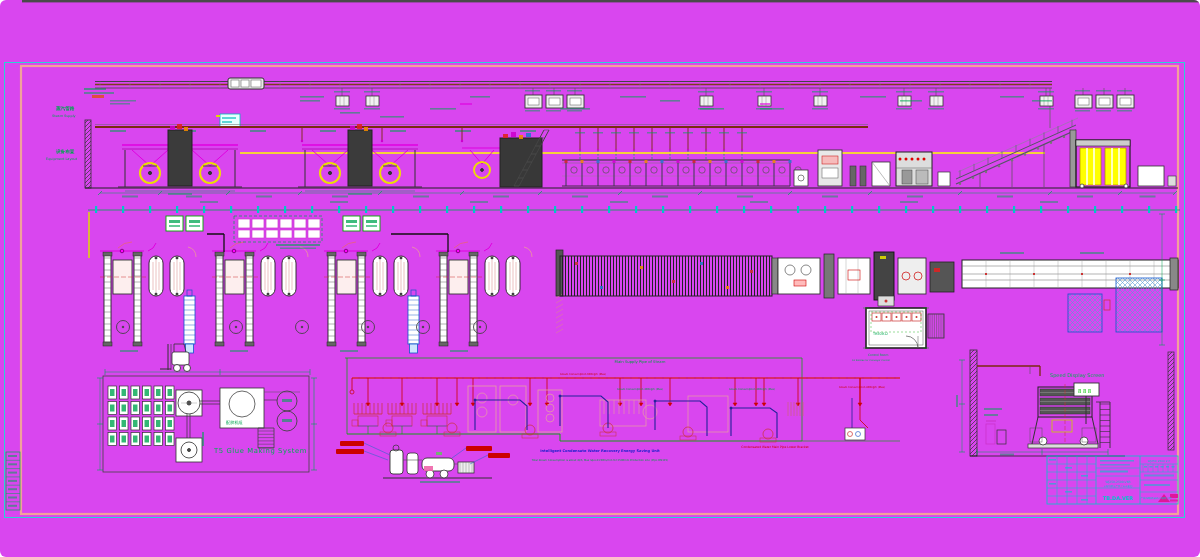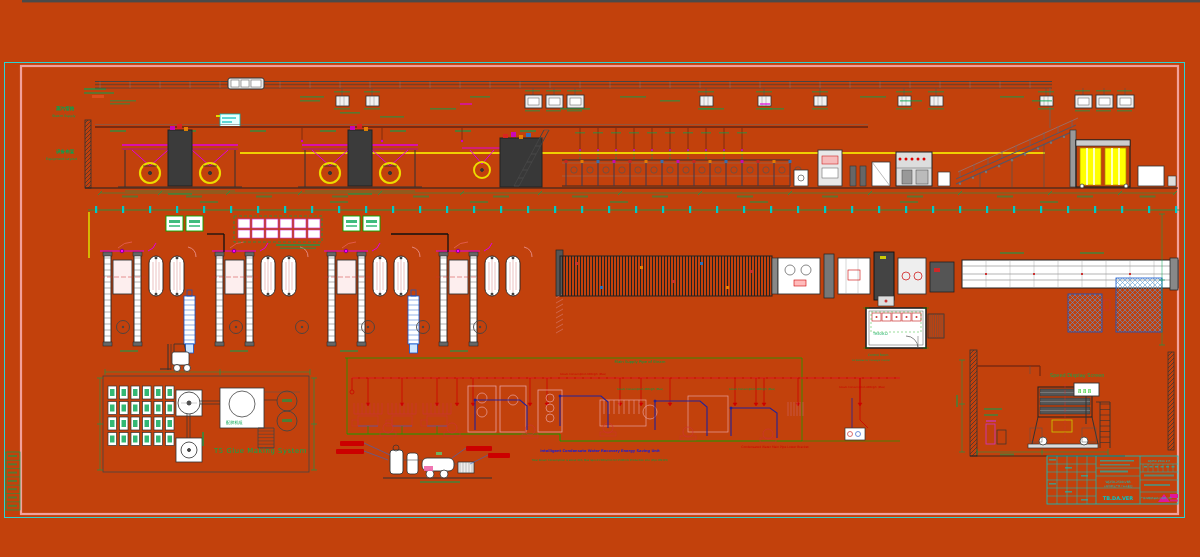--- a/index.html
+++ b/index.html
@@ -1,17 +1,17 @@
 <!DOCTYPE html>
 <html><head>
 <meta charset="utf-8">
 <style>
   html,body{margin:0;padding:0;background:#ffffff;}
-  .screen{position:relative;width:1200px;height:557px;background:#c2410c;overflow:hidden;
-          font-family:"DejaVu Sans",sans-serif;}
+  .screen{position:relative;width:1200px;height:557px;background:#d946ef;overflow:hidden;
+          font-family:"DejaVu Sans",sans-serif;border-radius:6px;}
   svg{position:absolute;left:0;top:0;}
   text{font-family:"DejaVu Sans",sans-serif;}
   .cad-green{fill:#00a651;}
   .cad-cyan{fill:#00c8c8;}
 </style>
 </head>
 <body>
 
 <div class="screen">
 <svg id="scene" width="1200" height="557" viewBox="0 0 1200 557">

